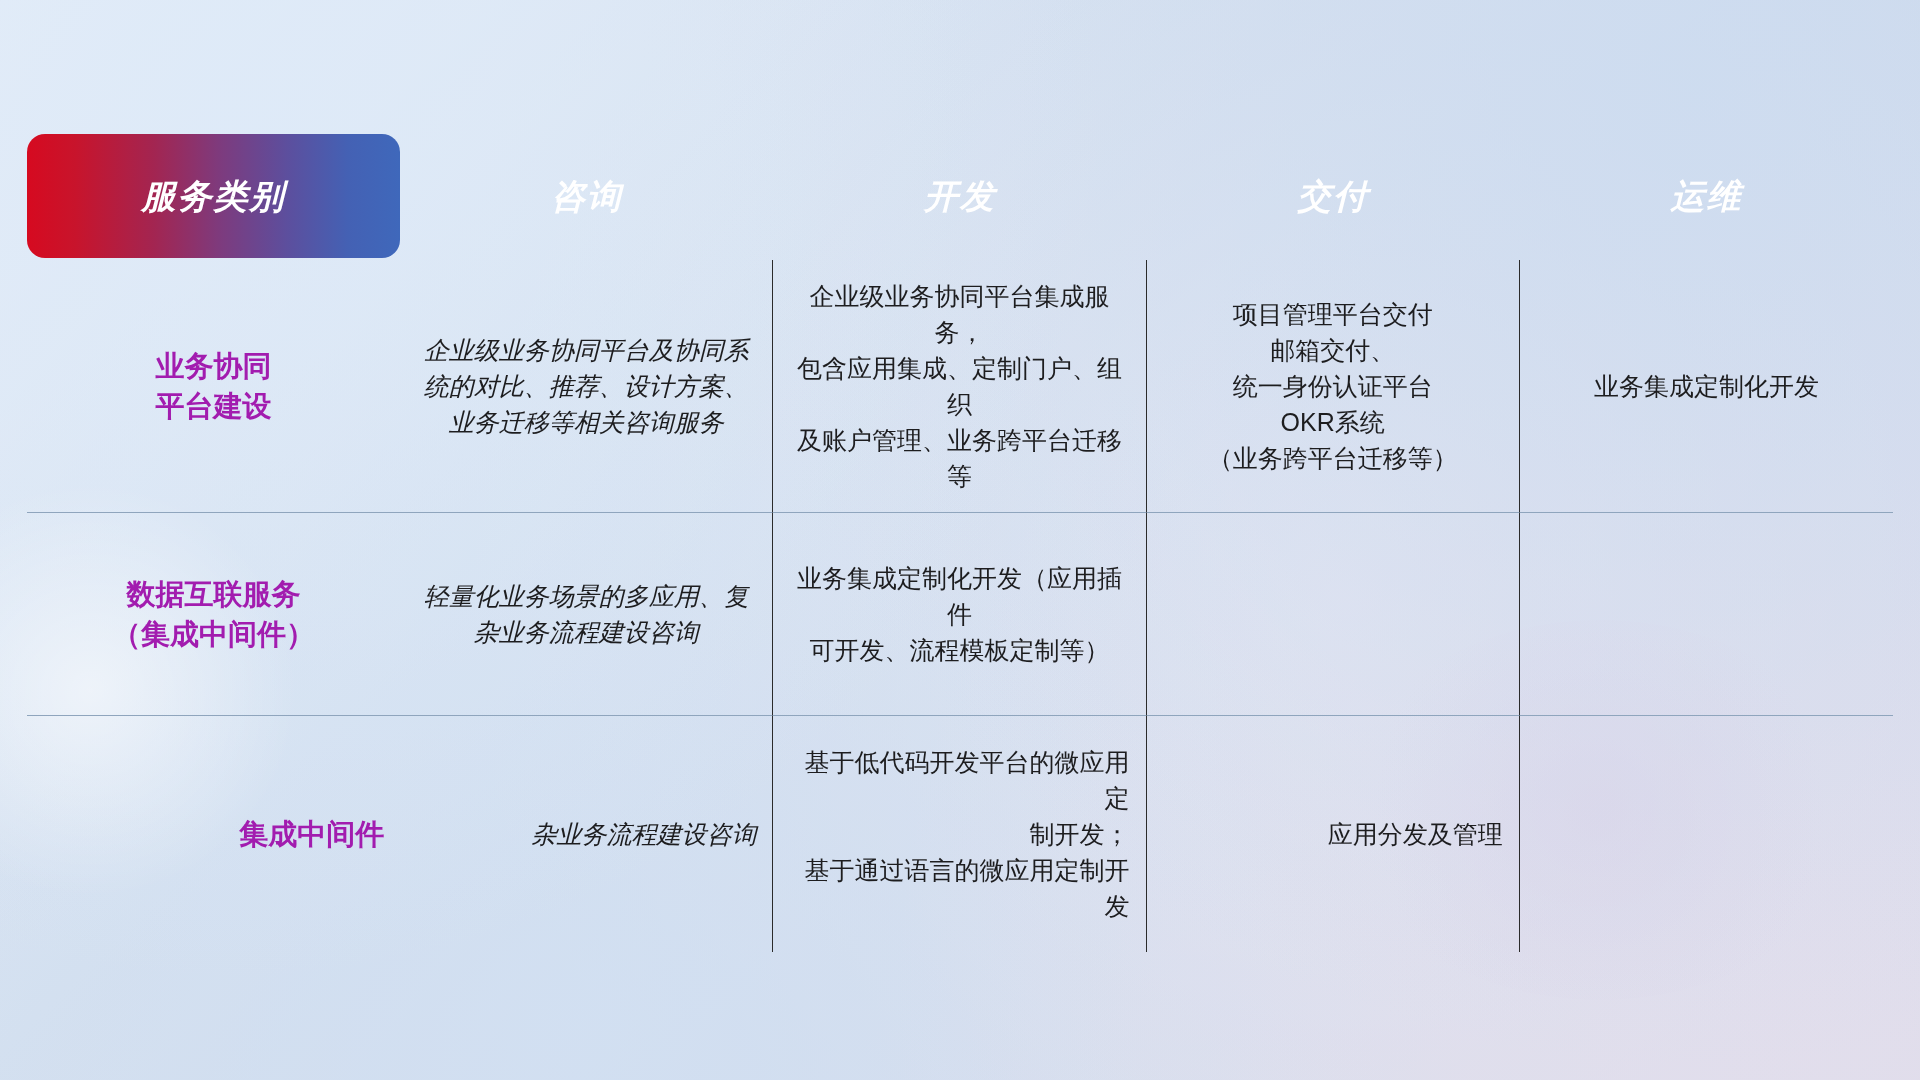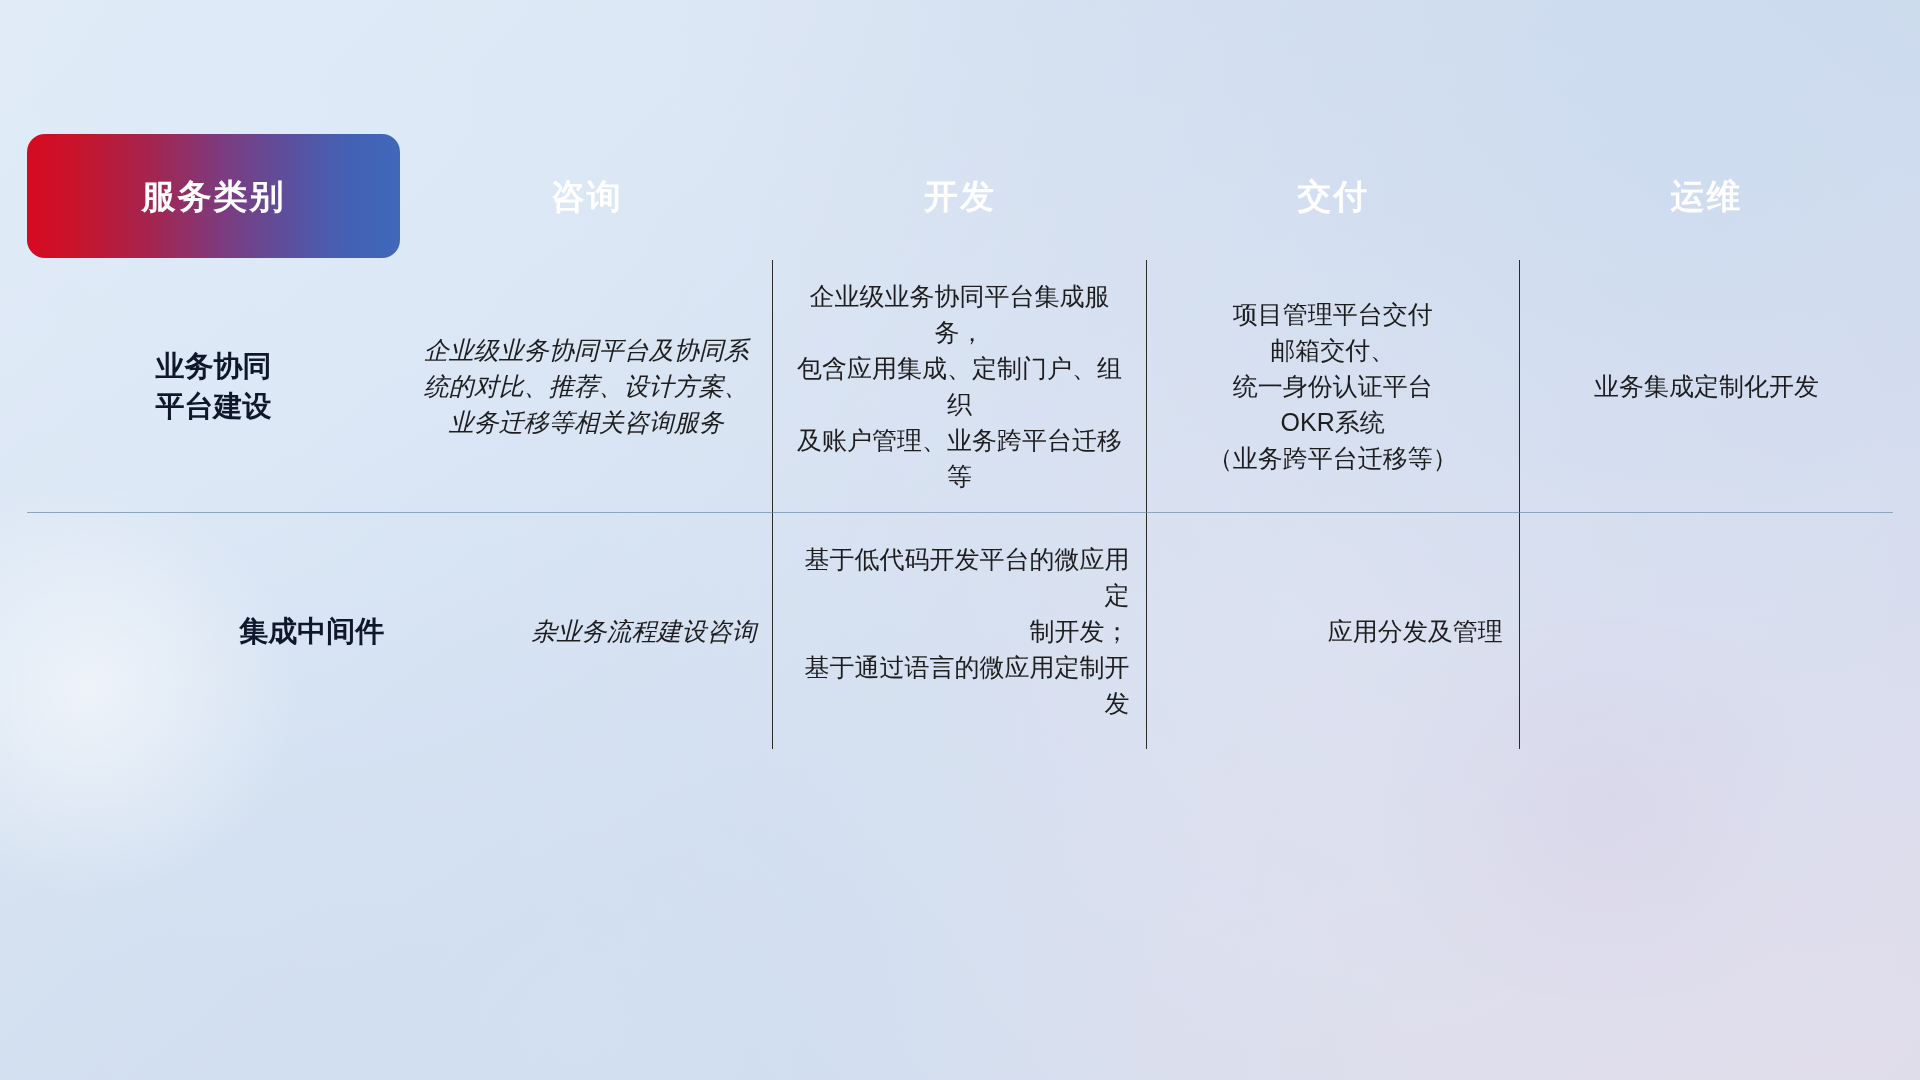--- a/index.html
+++ b/index.html
@@ -64,20 +64,21 @@
     font-size: 34px;
     font-weight: bold;
     letter-spacing: 2px;
     text-align: center;
     vertical-align: middle;
     border: none;
     position: relative;
   }
   .thead-row {
     position: relative;
+    font-style: italic;
   }
   .header-bar {
     position: absolute;
     left: 0;
     top: 0;
     width: 100%;
     height: 124px;
     border-radius: 18px;
     background: linear-gradient(90deg, #d60a20 0%, #c8142c 13%, #a32551 34%, #7d3b7e 52%, #5c4f9e 70%, #4461b4 86%, #3f68bb 100%);
     z-index: 0;
@@ -98,21 +99,21 @@
     border-right: 1.5px solid #2b2b2b;
     border-bottom: 1.5px solid #8fa5bd;
   }
   tbody tr td:last-child {
     border-right: none;
   }
   tbody tr:last-child td {
     border-bottom: none;
   }
   tbody td.cat {
-    color: #0f172a;
+    color: #a21caf;
     font-size: 29px;
     font-weight: bold;
     line-height: 1.38;
     border-right: none;
     white-space: pre-line;
   }
   tbody td.body-cell {
     white-space: pre-line;
   }
   tbody td.col-consult {
@@ -163,20 +164,30 @@
         <td class="body-cell">企业级业务协同平台集成服务，
 包含应用集成、定制门户、组织
 及账户管理、业务跨平台迁移等</td>
         <td class="body-cell">项目管理平台交付
 邮箱交付、
 统一身份认证平台
 OKR系统
 （业务跨平台迁移等）</td>
         <td class="body-cell">业务集成定制化开发</td>
       </tr>
+      <tr class="r2">
+        <td class="cat">数据互联服务
+（集成中间件）</td>
+        <td class="body-cell col-consult">轻量化业务场景的多应用、复
+杂业务流程建设咨询</td>
+        <td class="body-cell">业务集成定制化开发（应用插件
+可开发、流程模板定制等）</td>
+        <td class="body-cell"></td>
+        <td class="body-cell"></td>
+      </tr>
       <tr class="r3">
         <td class="cat">集成中间件</td>
         <td class="body-cell col-consult">杂业务流程建设咨询</td>
         <td class="body-cell">基于低代码开发平台的微应用定
 制开发；
 基于通过语言的微应用定制开发</td>
         <td class="body-cell">应用分发及管理</td>
         <td class="body-cell"></td>
       </tr>
     </tbody>

